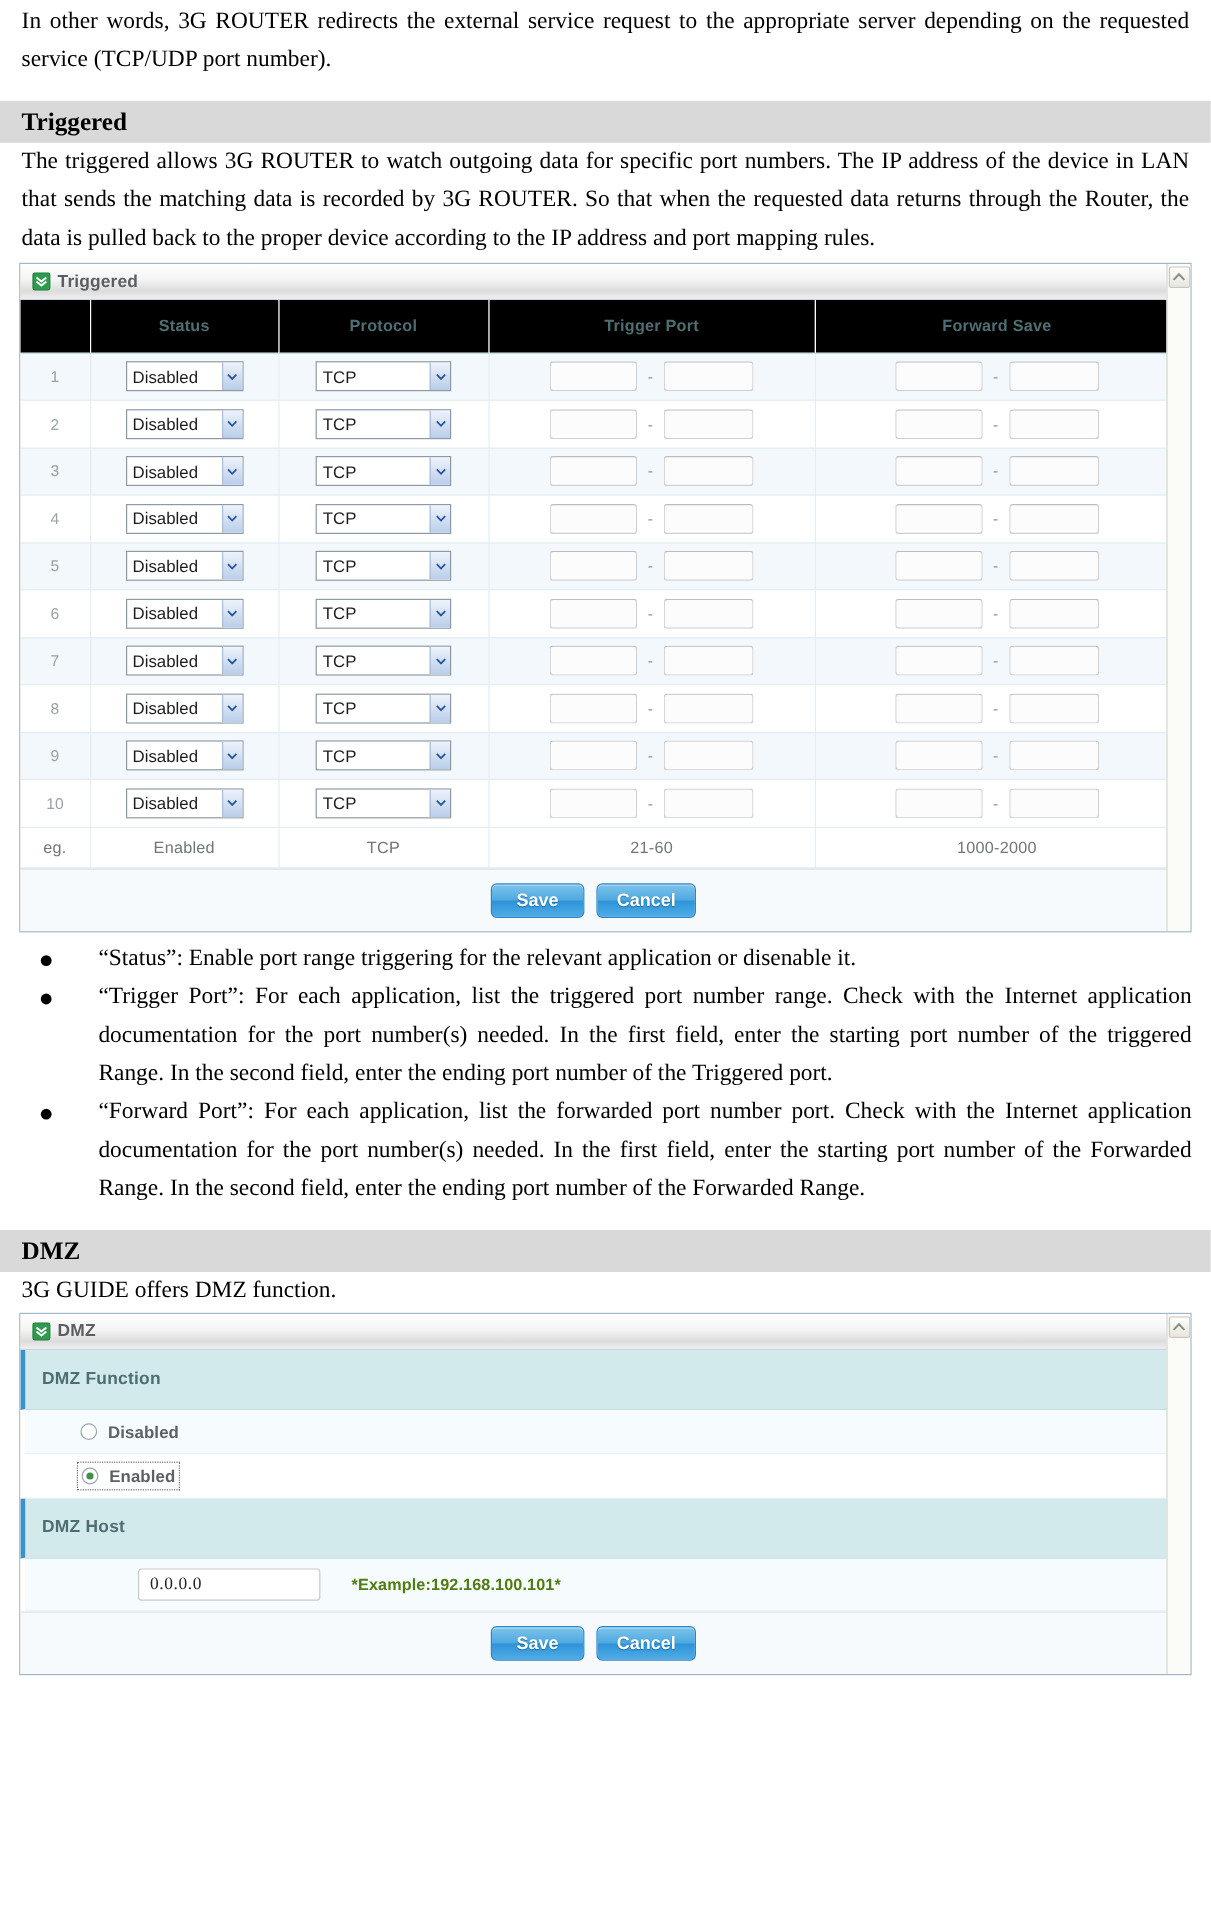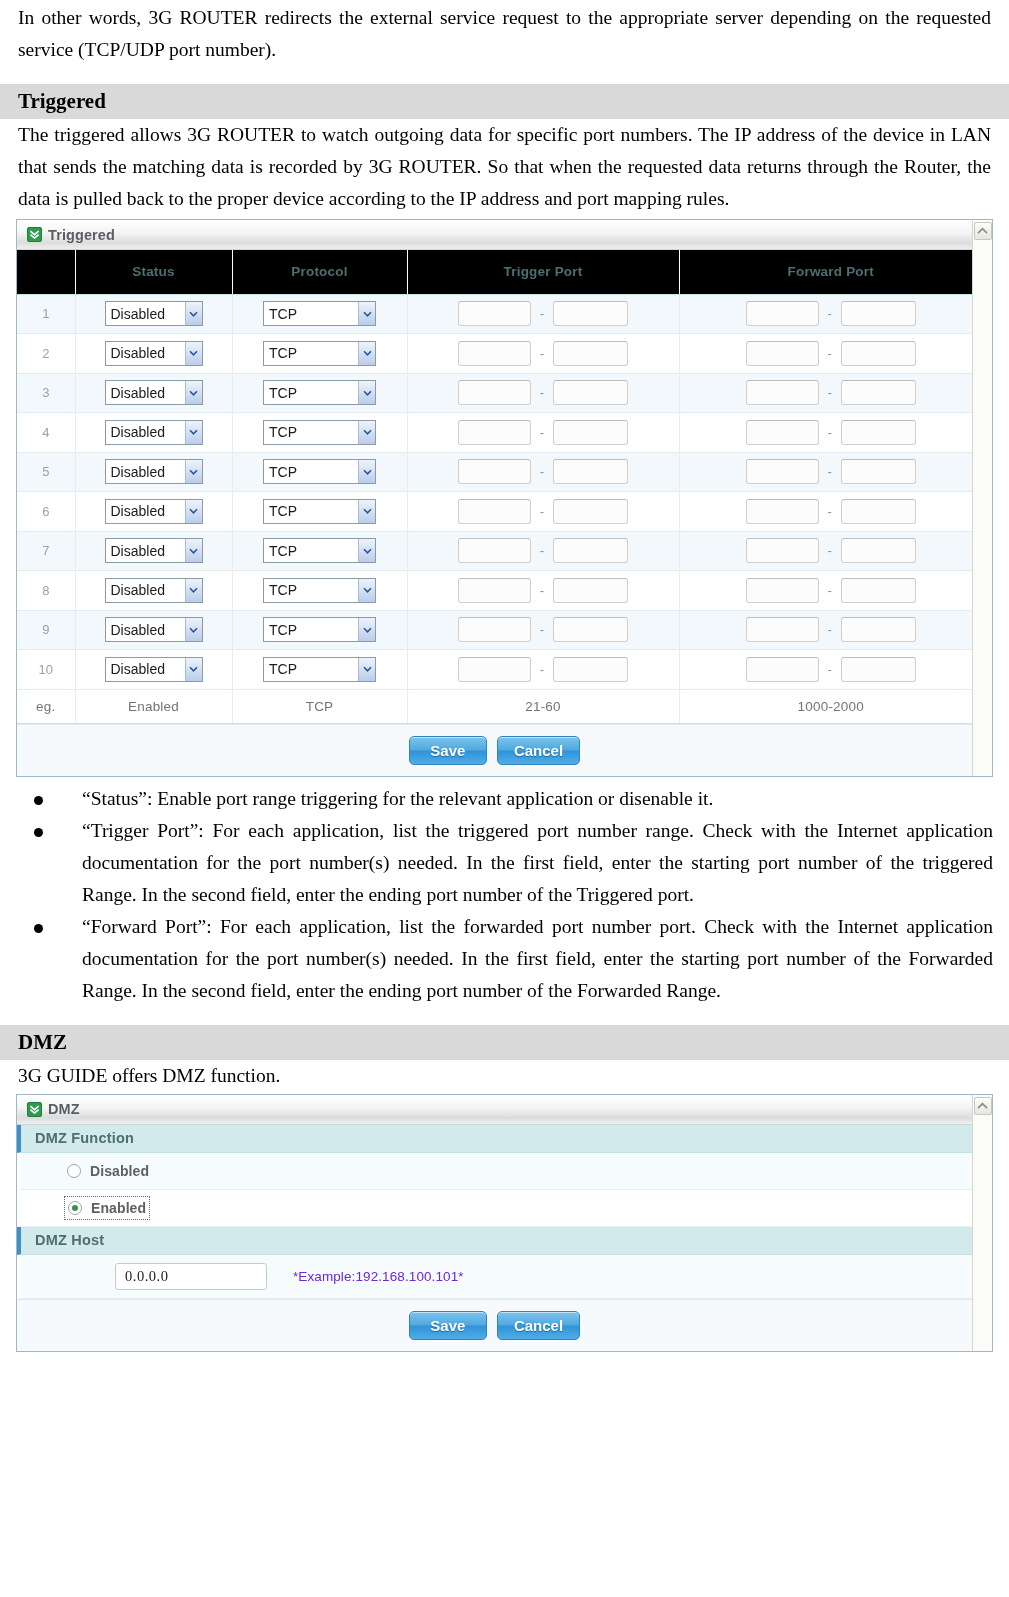--- a/index.html
+++ b/index.html
@@ -234,21 +234,21 @@
     box-shadow:inset 0 1px 0 rgba(255,255,255,.55);
   }
 
   
   .dmz-sec-head {
     background:#d2eaec;
     border-left:4px solid #3e90c8;
     color:#4e6e72;
     font-size:14.5px;
     font-weight:bold;
-    height:28px;
+    height:50px;
     display:flex; align-items:center;
     padding-left:14px;
     border-bottom:1px solid #c5e0e3;
     letter-spacing:.2px;
   }
   .dmz-row {
     background:#f6fbfd;
     border-left:4px solid #ffffff;
     height:37px;
     display:flex; align-items:center;
@@ -294,23 +294,23 @@
     font-family:Liberation Serif, serif;
     font-size:14.5px;
     color:#222;
     display:flex; align-items:center;
     padding-left:9px;
     letter-spacing:.5px;
     margin-left:48px;
   }
   .example-note {
     margin-left:26px;
-    color:#6d28d9;
+    color:#4d7c0f;
     font-size:13.5px;
-    font-weight:normal;
+    font-weight:bold;
     letter-spacing:.1px;
   }
 
   
   .page-number {
     position:absolute;
     left:0; right:0;
     bottom:4px;
     text-align:center;
     font-family:"Liberation Serif", serif;
@@ -358,21 +358,21 @@
             <col class="c-proto">
             <col class="c-trig">
             <col class="c-fwd">
         </colgroup>
         <thead>
           <tr>
             <th class="idx-h"></th>
             <th>Status</th>
             <th>Protocol</th>
             <th>Trigger Port</th>
-            <th>Forward Port</th>
+            <th>Forward Save</th>
           </tr>
         </thead>
         <tbody id="trig-body">
             <tr class="odd">
               <td class="idx">1</td>
               <td><span class="ui-select w-status">
                   <span class="lbl">Disabled</span>
                   <span class="arrow">
                     <svg width="9" height="6" viewBox="0 0 9 6">
                       <path d="M1 1.2 L4.5 4.8 L8 1.2" fill="none" stroke="#25559c" stroke-width="1.5"></path>

